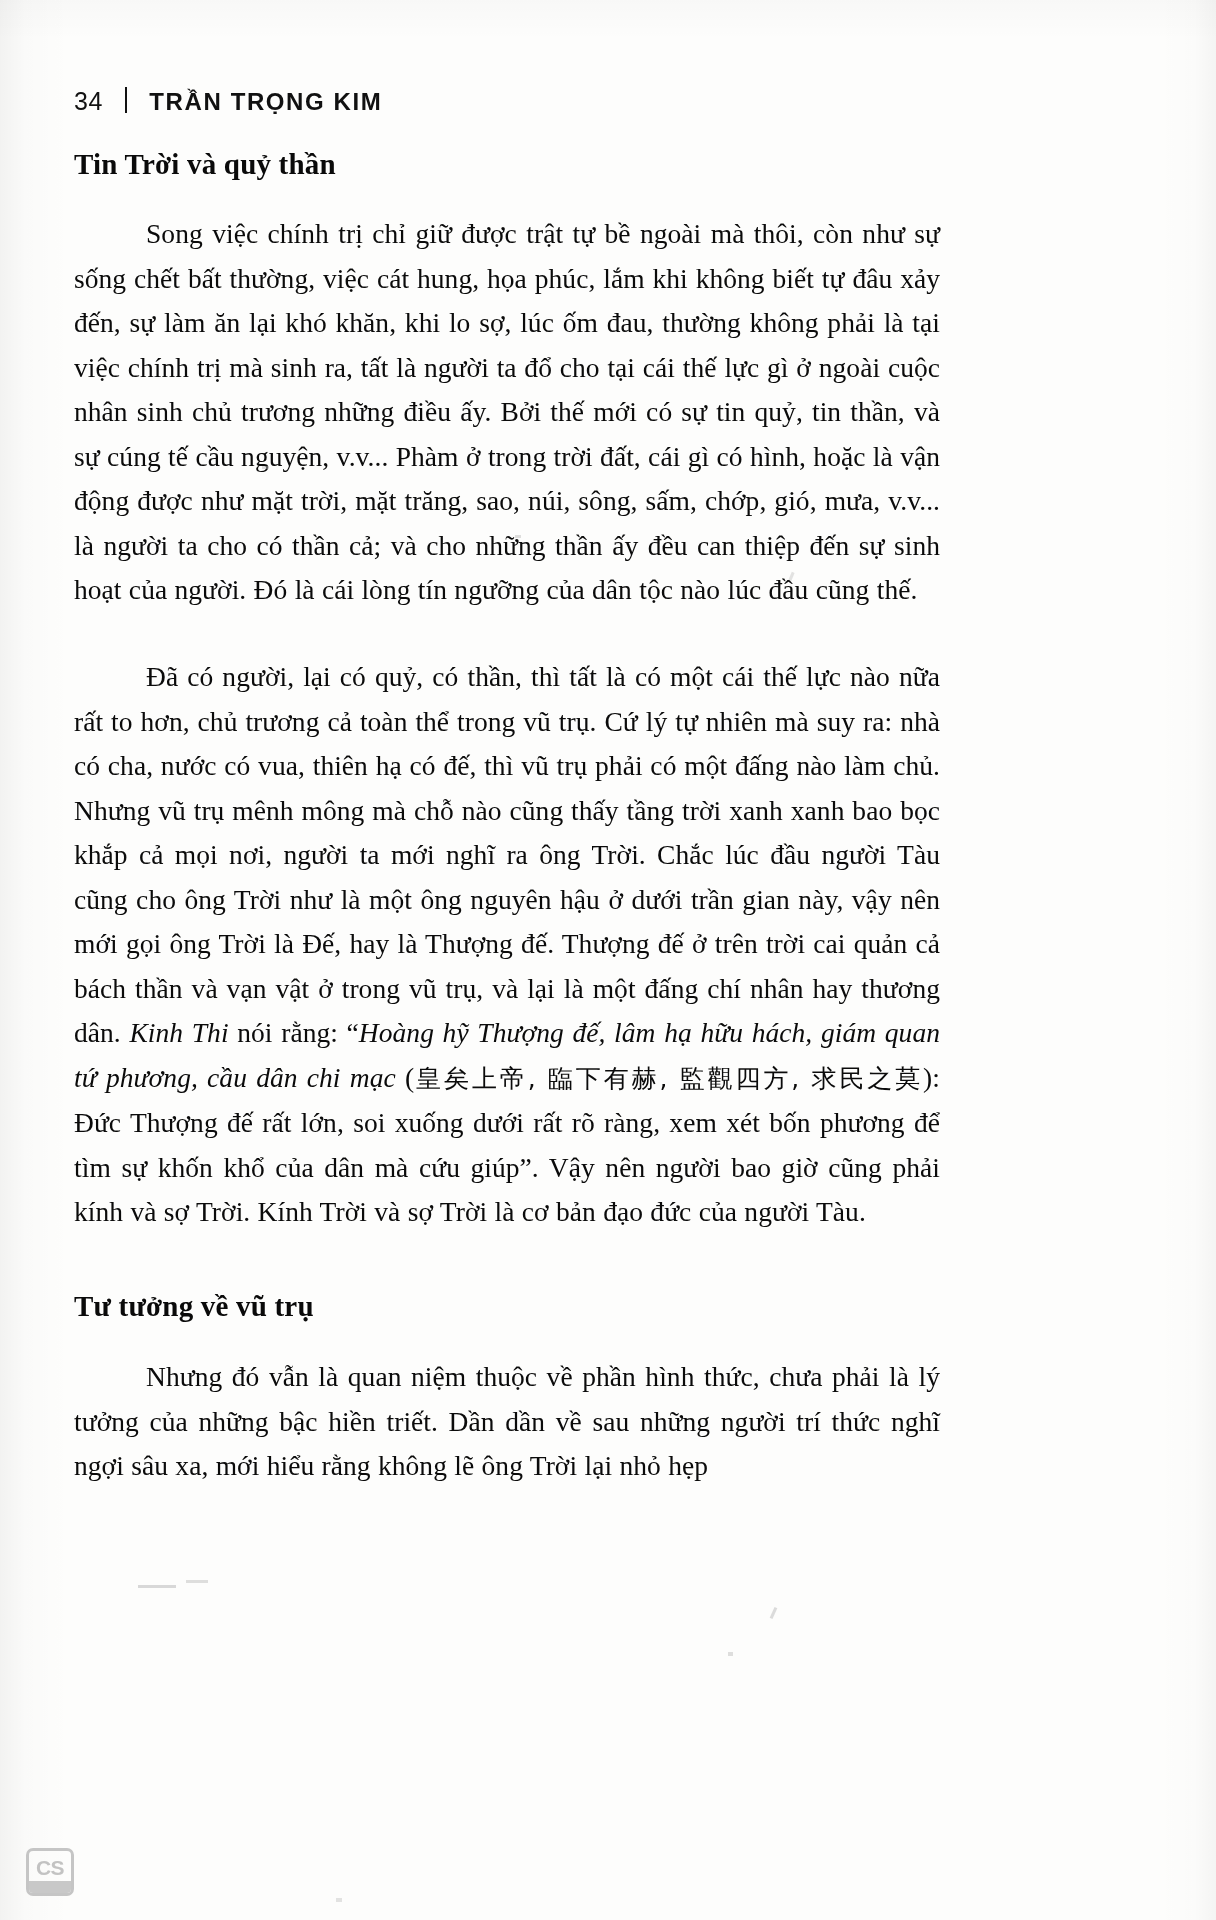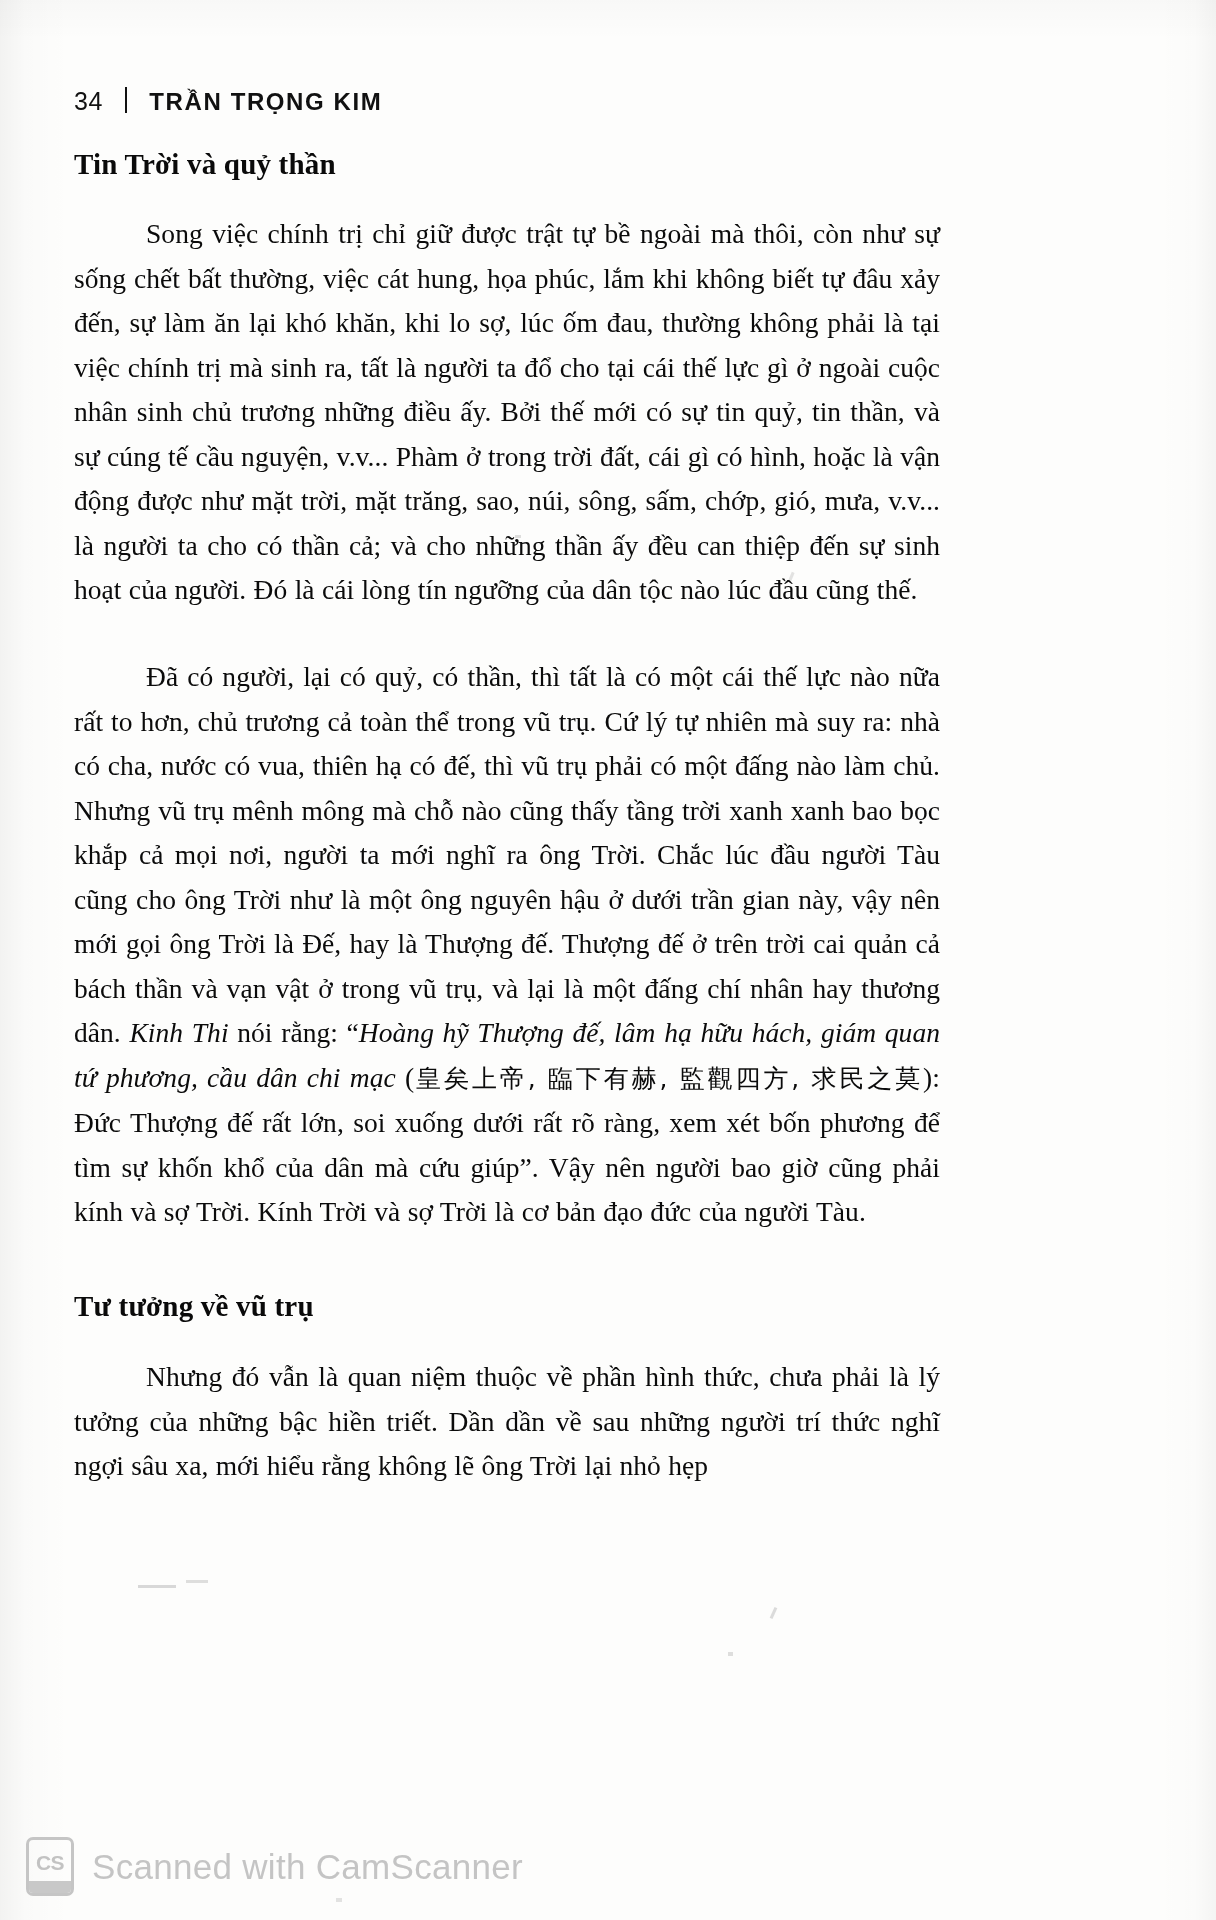--- a/index.html
+++ b/index.html
@@ -114,21 +114,21 @@
     left: 26px;
     bottom: 24px;
     display: flex;
     align-items: center;
     gap: 18px;
     z-index: 6;
     opacity: 0.95;
   }
   .cs-badge {
     width: 48px;
-    height: 59px;
+    height: 48px;
     border-radius: 7px;
     border: 3px solid #c3c3c3;
     box-sizing: border-box;
     display: flex;
     align-items: center;
     justify-content: center;
     position: relative;
     overflow: hidden;
     background: transparent;
   }
@@ -193,16 +193,15 @@
   <span class="speck" style="left:728px; top:1652px; width:5px; height:4px; opacity:.45;"></span>
   <span class="speck" style="left:336px; top:1898px; width:6px; height:4px; opacity:.4;"></span>
 
   <div class="scan-tint"></div>
 
   <div class="watermark">
     <div class="cs-badge">
       <span class="cs-text">CS</span>
       <span class="cs-bar"></span>
     </div>
-    <span class="wm-label">Scanned with CamScanner</span>
   </div>
 
 </div>
 
 </body></html>

